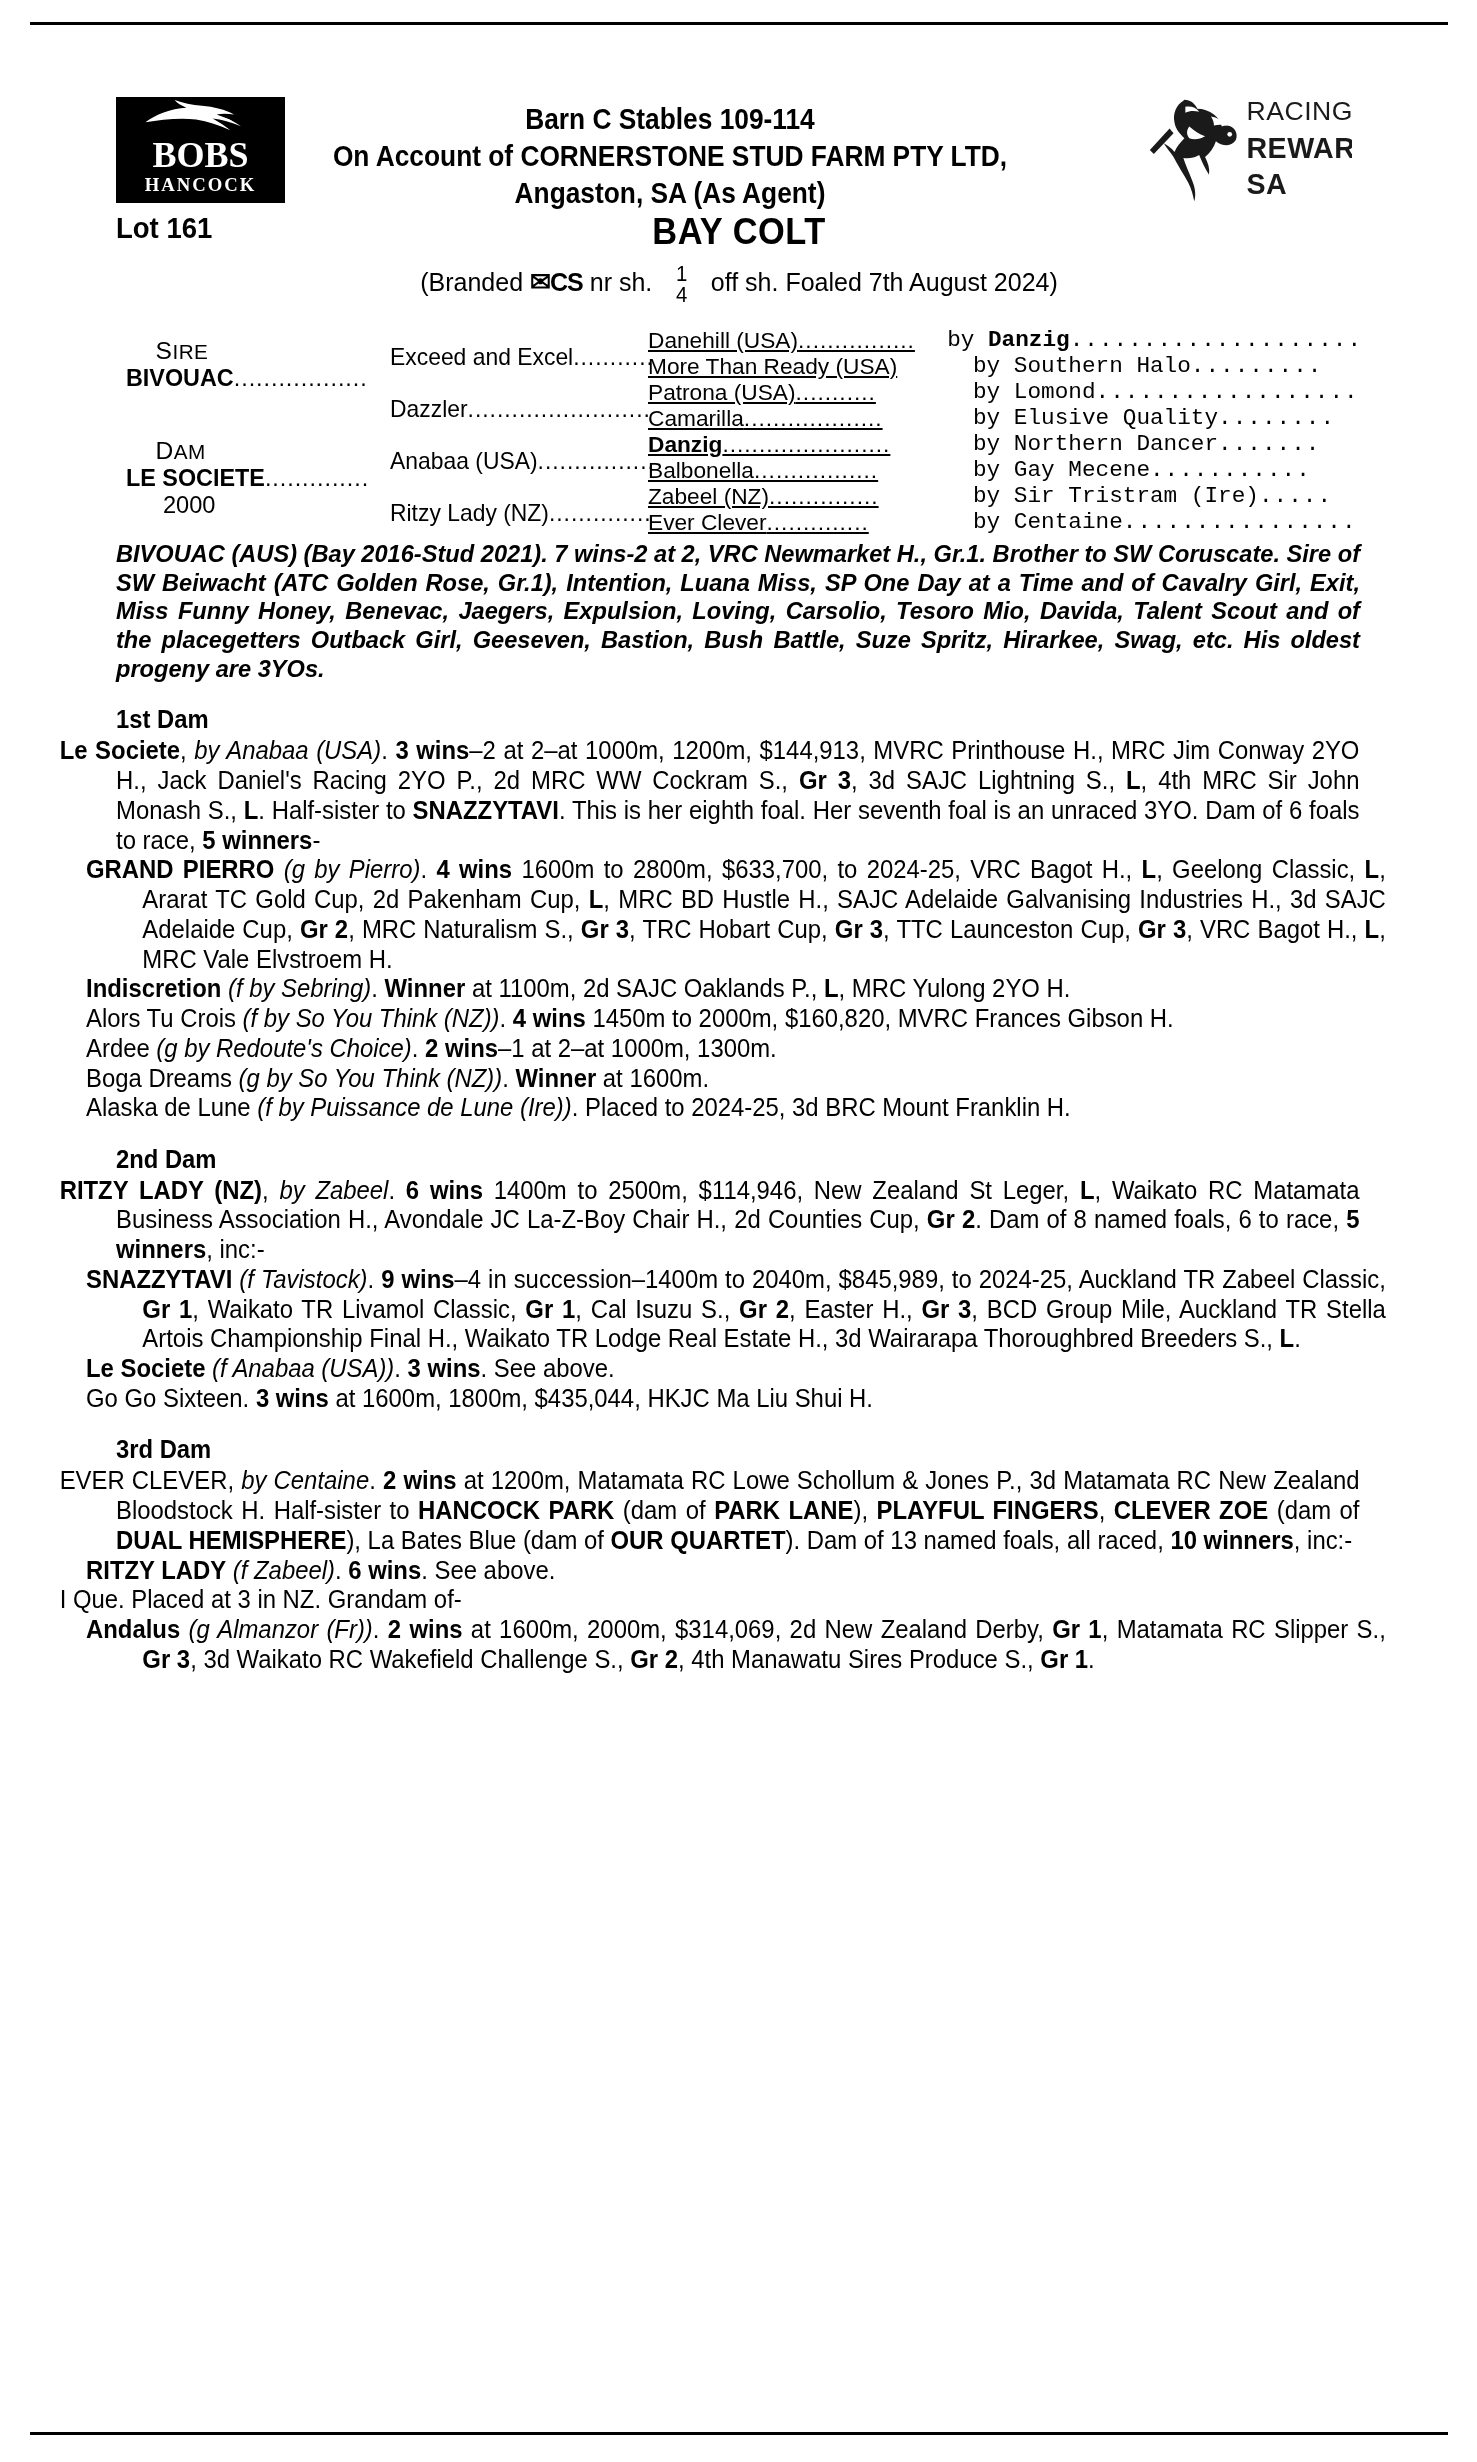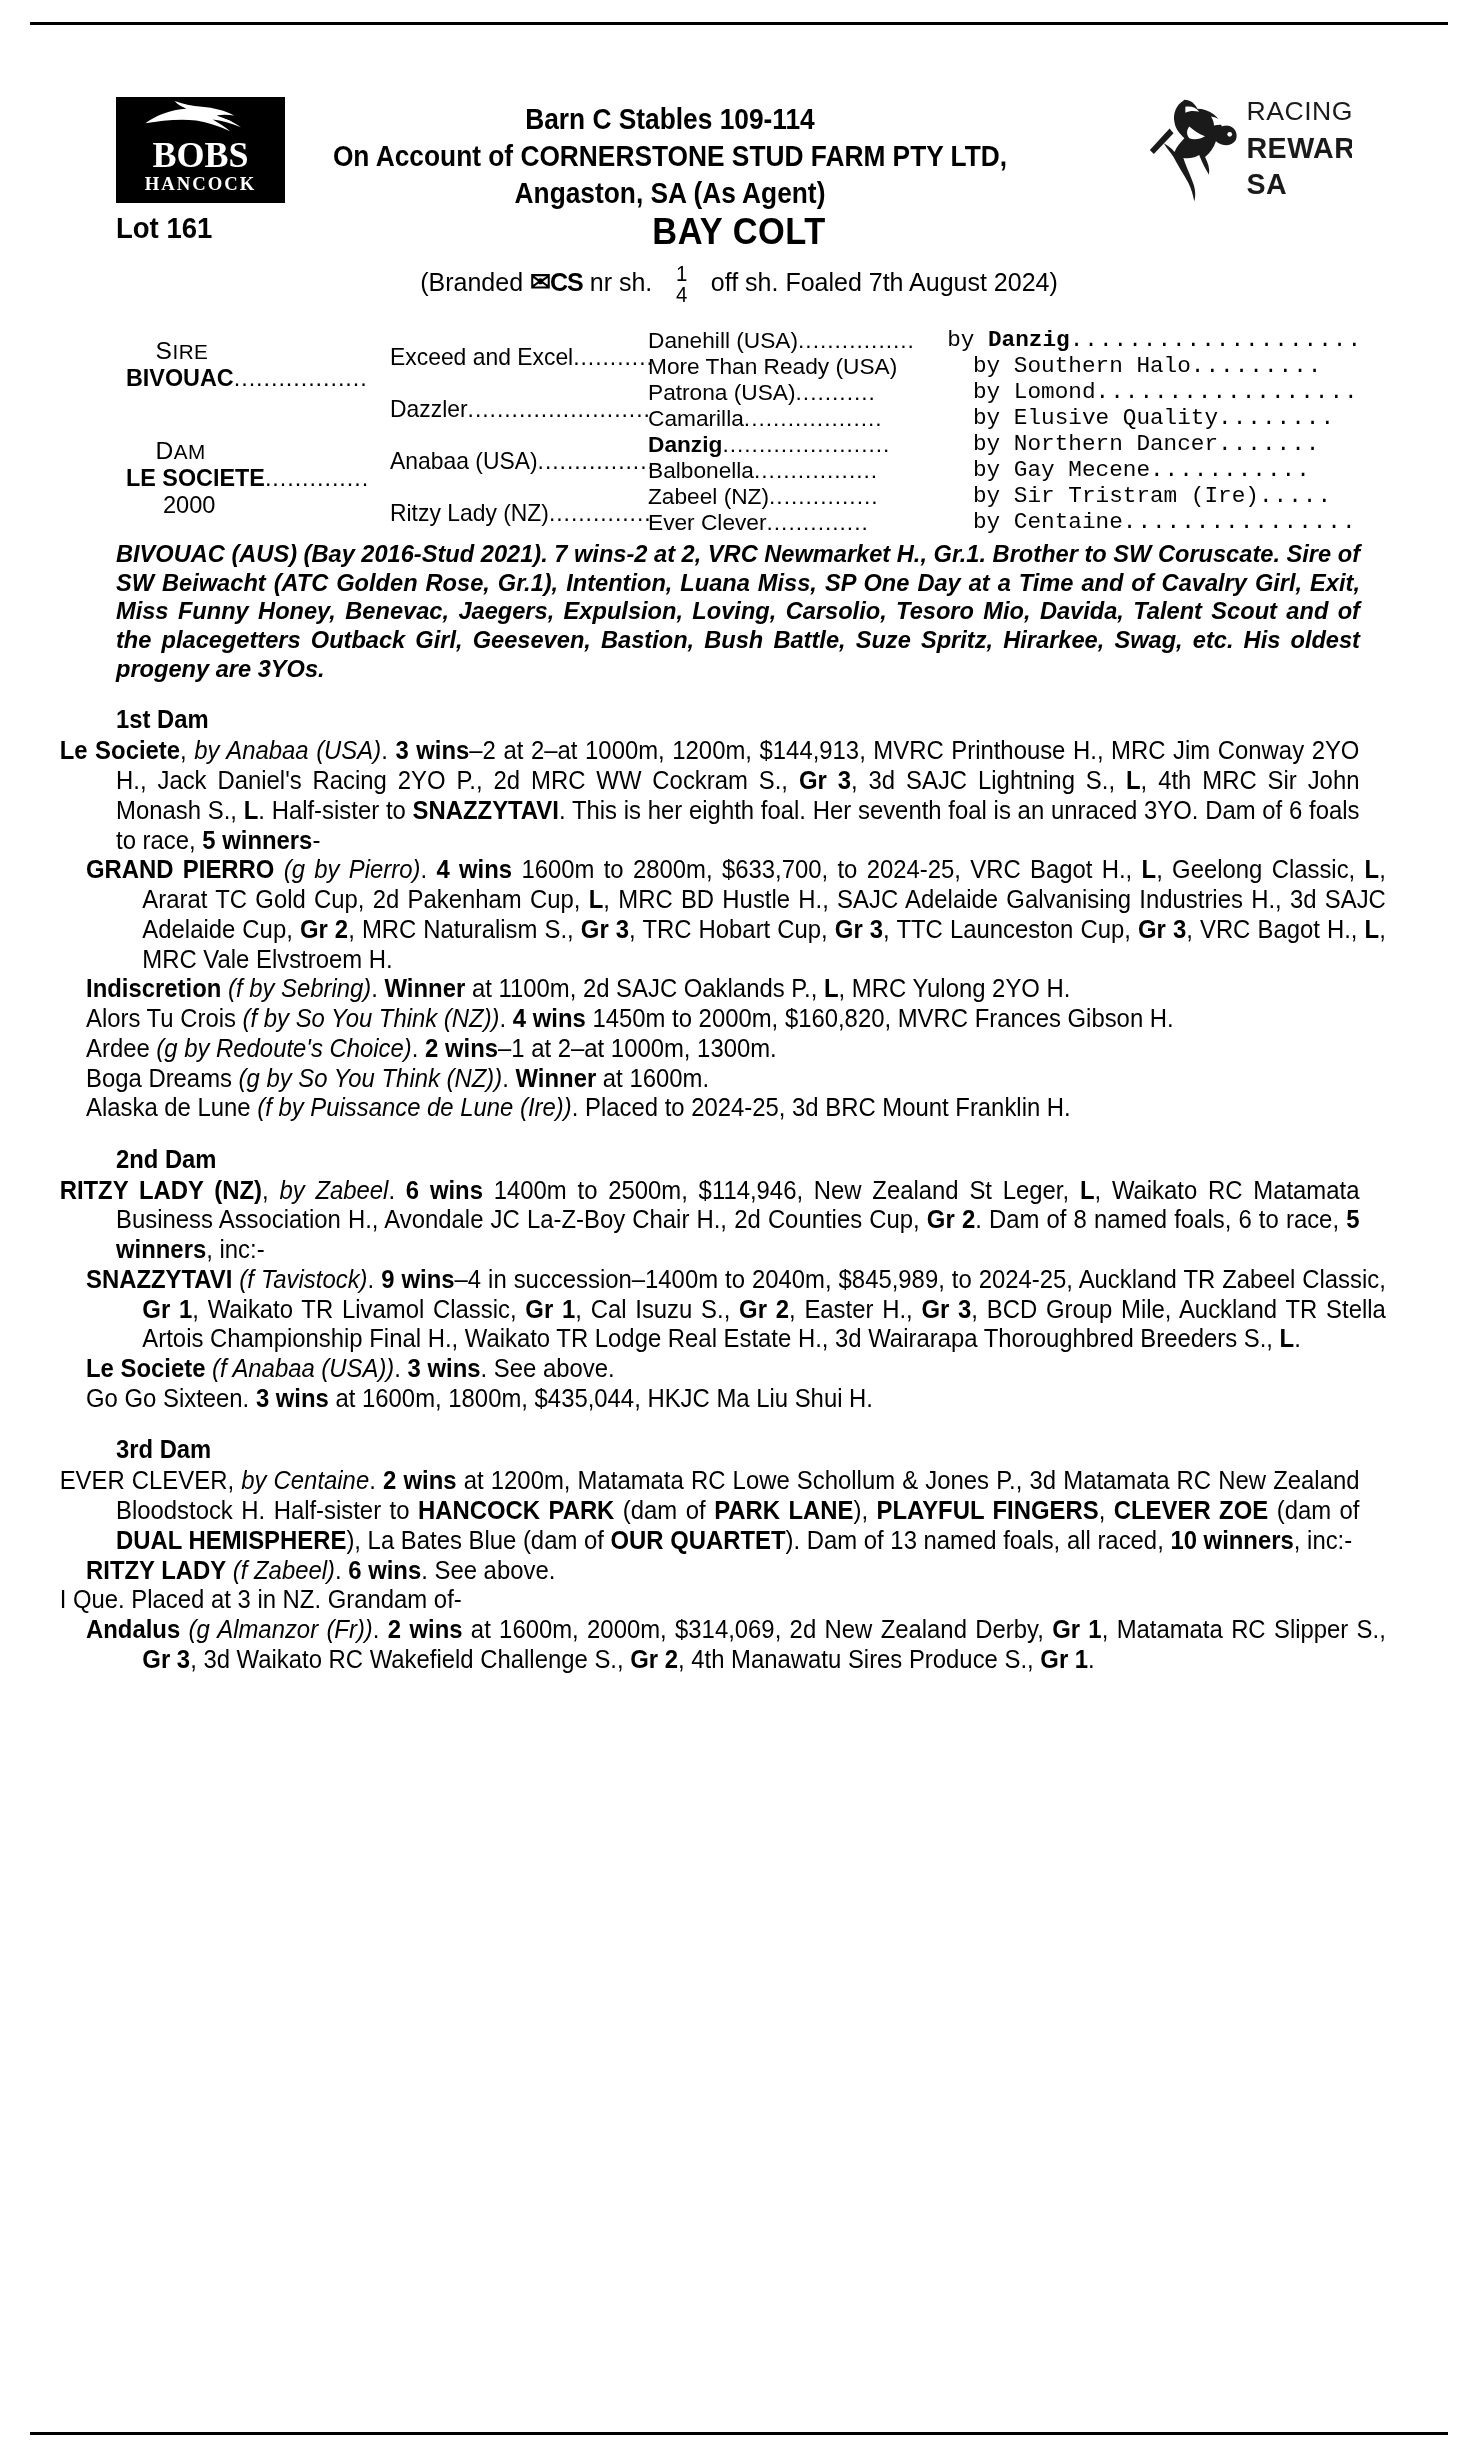--- a/index.html
+++ b/index.html
@@ -53,21 +53,21 @@
   .bobs-logo {
     position: absolute;
     left: 0; top: 17.7px;
     width: 169px;
     height: 106px;
     background: #000;
     color: #fff;
     display: flex;
     flex-direction: column;
     align-items: center;
-    justify-content: center;
+    justify-content: space-between;
     padding-bottom: 7px;
     box-sizing: border-box;
   }
   .bobs-horse { width: 128px; height: 39px; display:block; margin-bottom: 1px;}
   .bobs-word {
     font-family: "Liberation Serif", serif;
     font-size: 36px;
     font-weight: 700;
     line-height: 0.95;
     letter-spacing: 0px;
@@ -202,21 +202,21 @@
     top: 3.9px;
     right: 0;
   }
   .right-row {
     height: 26px;
     line-height: 26px;
     white-space: nowrap;
     font-size: 22.7px;
     display: flex;
   }
-  .rr-name { width: 325px; overflow: hidden; }
+  .rr-name { width: 325px; overflow: hidden; text-decoration: underline; }
   .rr-by   { flex: 1; font-family: Liberation Mono, monospace; }
 
   
   .sire-desc {
     margin-top: 7.9px;
     font-style: italic;
     font-weight: 700;
     font-size: 24.6px;
     line-height: 1.17;
     text-align: justify;

